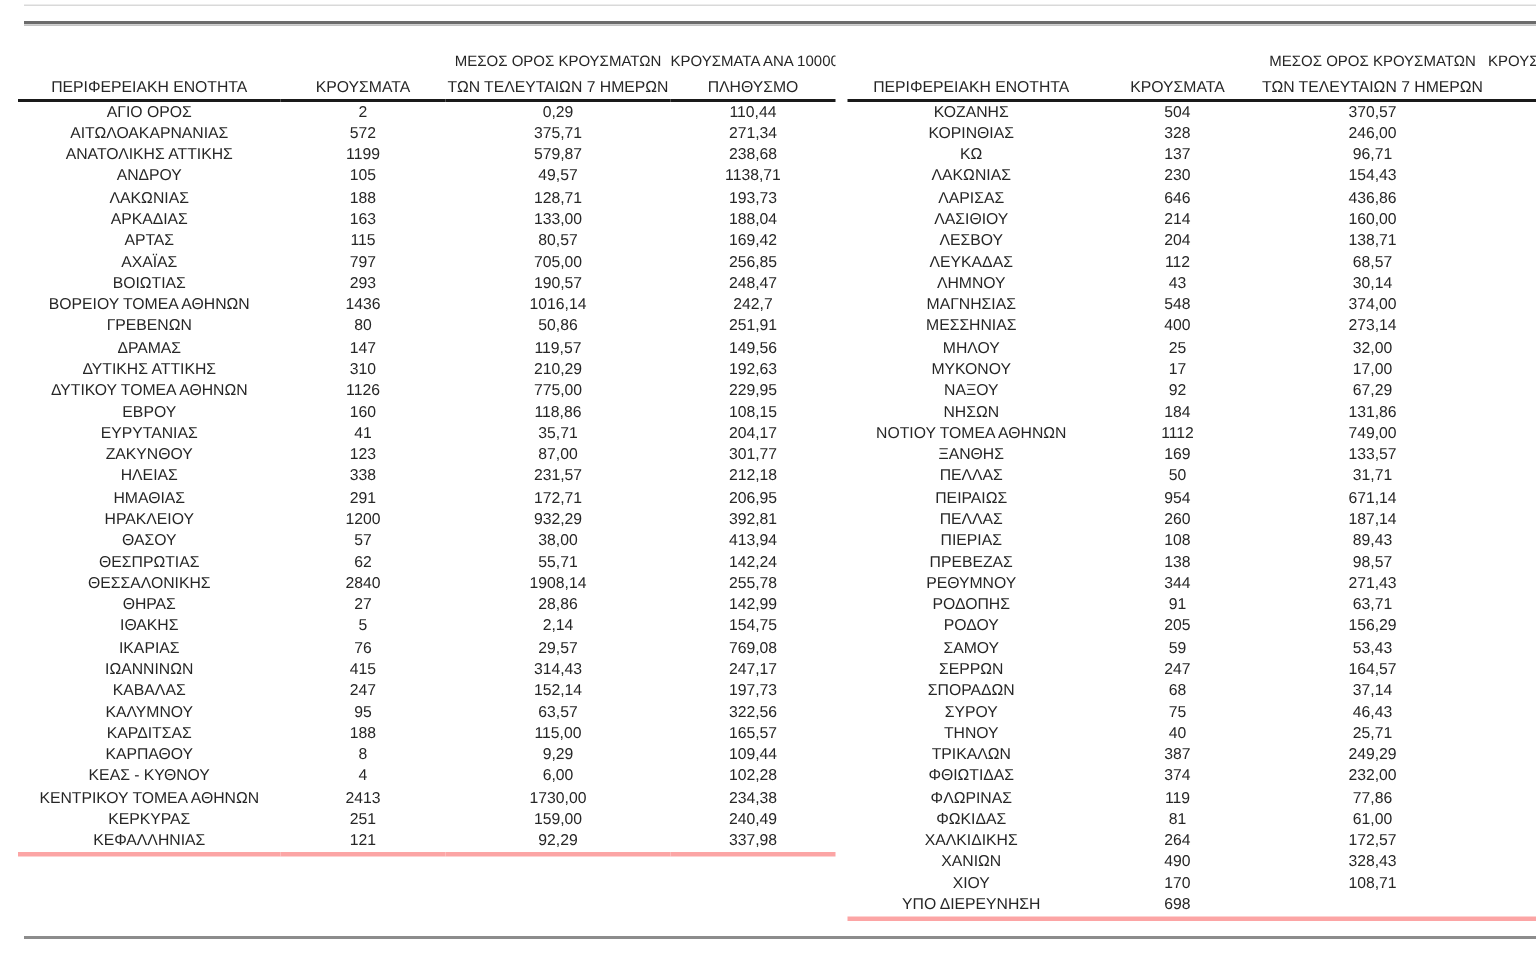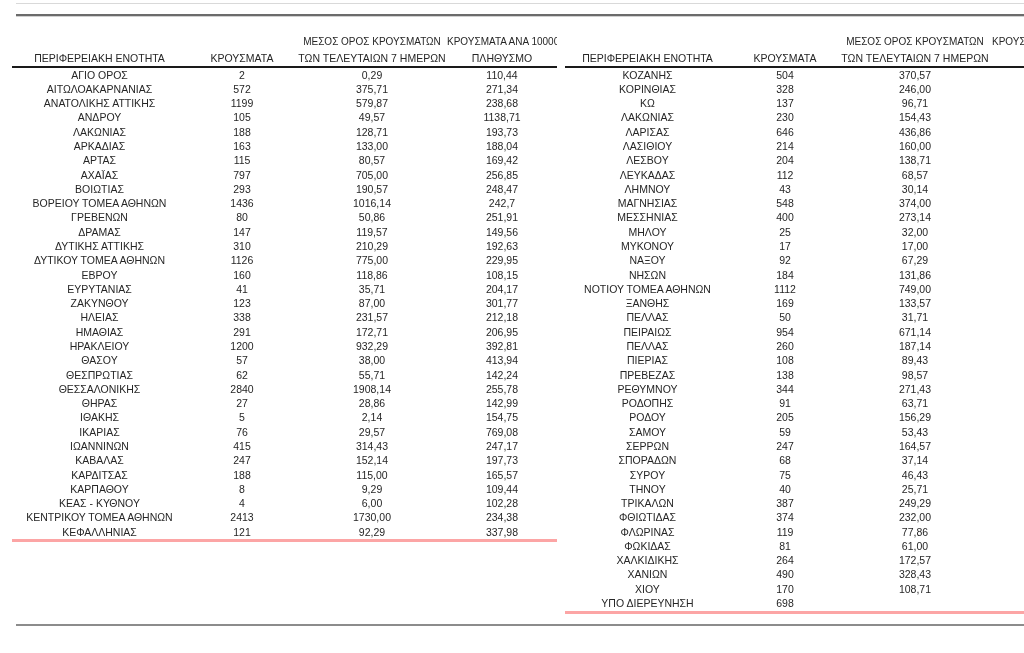--- a/index.html
+++ b/index.html
@@ -220,20 +220,26 @@
         <td>314,43</td>
         <td>247,17</td>
       </tr>
       <tr>
         <td>ΚΑΒΑΛΑΣ</td>
         <td>247</td>
         <td>152,14</td>
         <td>197,73</td>
       </tr>
       <tr>
+        <td>ΚΑΛΥΜΝΟΥ</td>
+        <td>95</td>
+        <td>63,57</td>
+        <td>322,56</td>
+      </tr>
+      <tr>
         <td>ΚΑΡΔΙΤΣΑΣ</td>
         <td>188</td>
         <td>115,00</td>
         <td>165,57</td>
       </tr>
       <tr>
         <td>ΚΑΡΠΑΘΟΥ</td>
         <td>8</td>
         <td>9,29</td>
         <td>109,44</td>
@@ -242,20 +248,26 @@
         <td>ΚΕΑΣ - ΚΥΘΝΟΥ</td>
         <td>4</td>
         <td>6,00</td>
         <td>102,28</td>
       </tr>
       <tr>
         <td>ΚΕΝΤΡΙΚΟΥ ΤΟΜΕΑ ΑΘΗΝΩΝ</td>
         <td>2413</td>
         <td>1730,00</td>
         <td>234,38</td>
+      </tr>
+      <tr>
+        <td>ΚΕΡΚΥΡΑΣ</td>
+        <td>251</td>
+        <td>159,00</td>
+        <td>240,49</td>
       </tr>
       <tr>
         <td>ΚΕΦΑΛΛΗΝΙΑΣ</td>
         <td>121</td>
         <td>92,29</td>
         <td>337,98</td>
       </tr>
     </tbody>
 </table>
 

